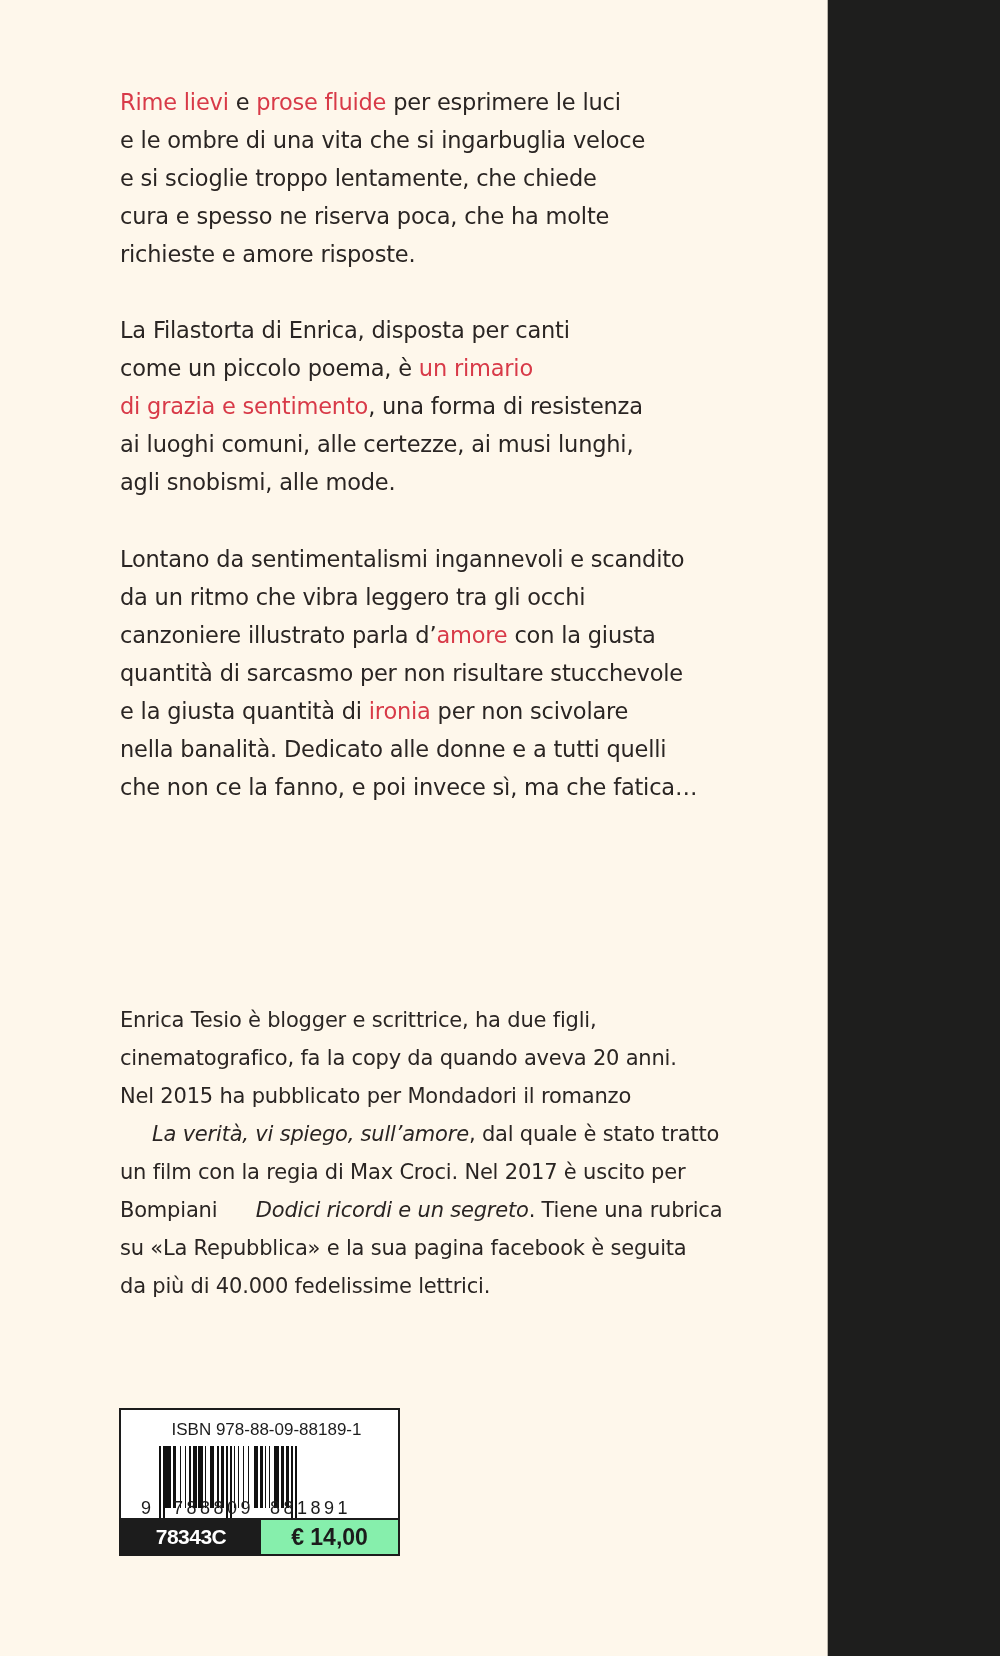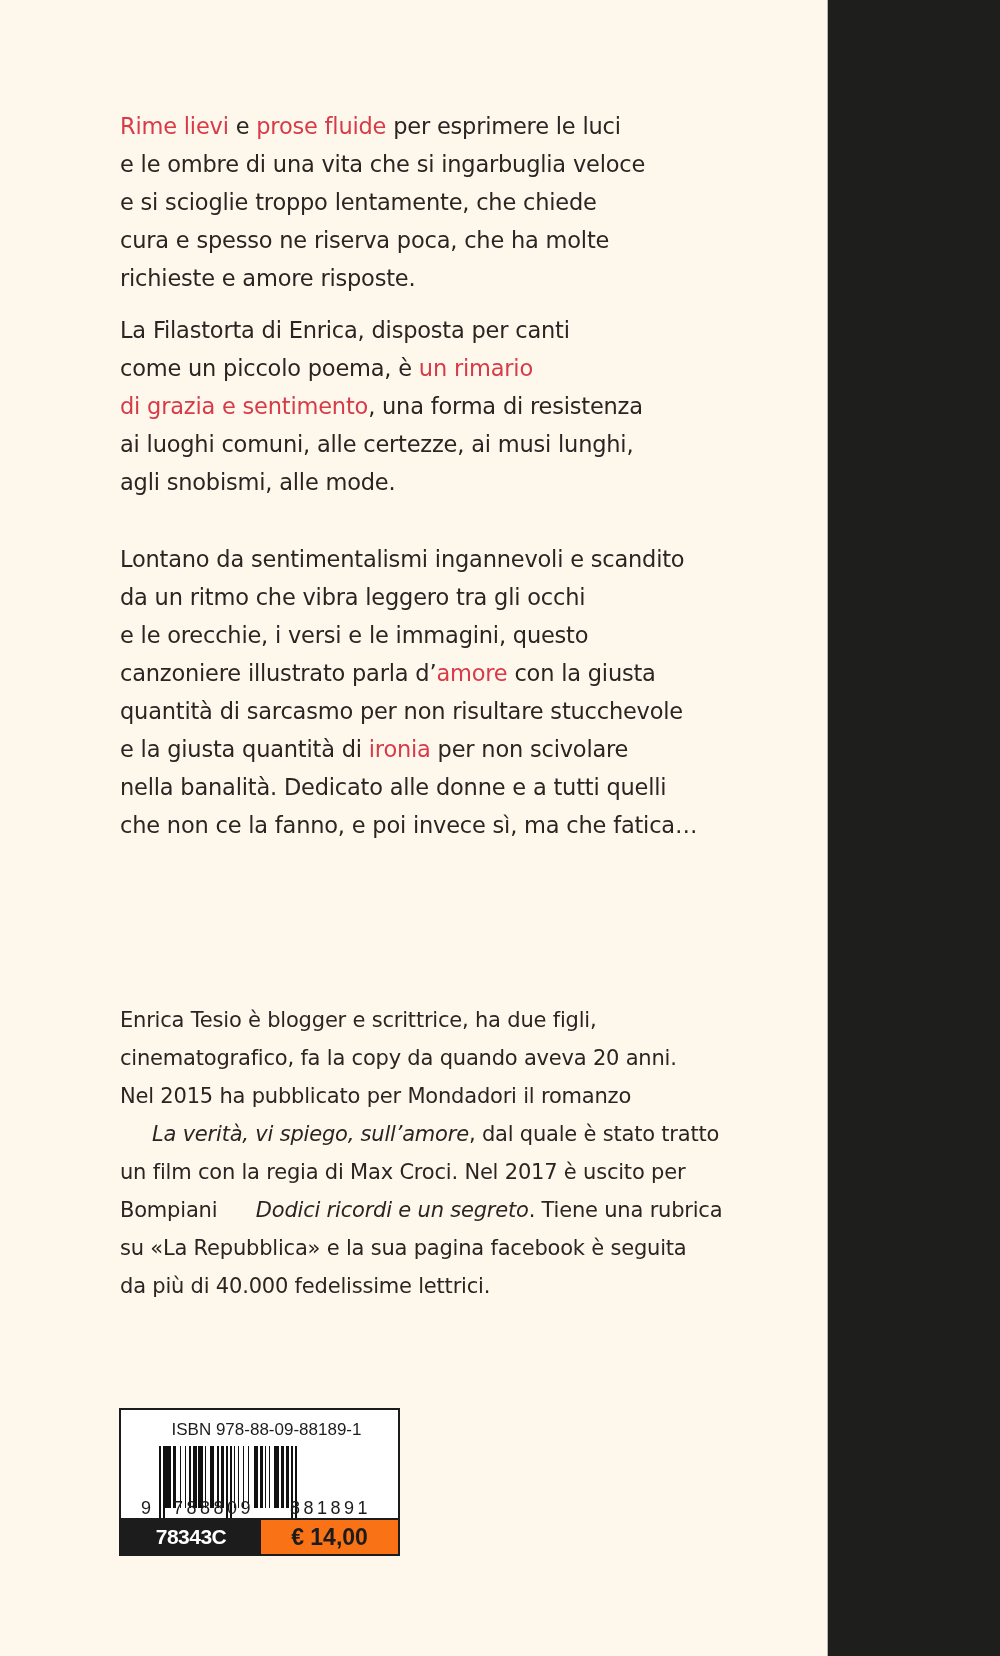--- a/index.html
+++ b/index.html
@@ -19,21 +19,21 @@
     }
     .blurb {
       position: absolute; left: 120px; width: 700px;
       color: #2a2523;
       font-size: 22.5px;
       line-height: 38px;
       letter-spacing: -0.2px;
     }
     .blurb .line { display: block; white-space: nowrap; }
     .hl { color: #d83a48; }
-    #p1 { top: 83px; margin-top: 24px; }
+    #p1 { top: 83px; }
     #p2 { top: 311px; }
     #p3 { top: 540px; }
     .bio {
       position: absolute; left: 120px; top: 1001px; width: 700px;
       color: #2a2523;
       font-size: 21px;
       line-height: 38px;
       font-weight: normal;
       letter-spacing: -0.2px;
     }
@@ -55,32 +55,32 @@
     }
     .bar { height: 62px; background: #111; margin-right: 2px; }
     .bar.guard { height: 72px; }
     .bar.space { background: transparent; }
     .digits {
       position: absolute; left: 0; top: 88px; width: 100%; height: 24px;
       font-size: 18px; color: #1c1c1c;
     }
     .digits .first { position: absolute; left: 20px; top: 0; }
     .digits .left-group { position: absolute; left: 52px; top: 0; letter-spacing: 3.5px; }
-    .digits .right-group { position: absolute; left: 149px; top: 0; letter-spacing: 3.5px; margin-left: 20px; }
+    .digits .right-group { position: absolute; left: 149px; top: 0; letter-spacing: 3.5px; }
     .price-row {
       position: absolute; left: 0; bottom: 0; width: 100%; height: 36px;
       border-top: 2px solid #1c1c1c; box-sizing: border-box; display: flex;
     }
     .code-cell {
       width: 140px; background: #1c1c1c; color: #fff;
       font-weight: bold; font-size: 21px; line-height: 34px; text-align: center;
       letter-spacing: -0.5px;
     }
     .price-cell {
-      flex: 1; background: #f97316; color: #1c1c1c;
+      flex: 1; background: #86efac; color: #1c1c1c;
       font-weight: bold; font-size: 23px; line-height: 34px; text-align: center;
     }
   </style>
 </head>
 <body>
 
 <div class="cover">
 
   <div class="blurb" id="p1">
     <span class="line"><span class="hl">Rime lievi</span><span> e </span><span class="hl">prose fluide</span><span> per esprimere le luci</span></span>
@@ -94,21 +94,20 @@
     <span class="line">La Filastorta di Enrica, disposta per canti</span>
     <span class="line"><span>come un piccolo poema, è </span><span class="hl">un rimario</span></span>
     <span class="line"><span class="hl">di grazia e sentimento</span><span>, una forma di resistenza</span></span>
     <span class="line">ai luoghi comuni, alle certezze, ai musi lunghi,</span>
     <span class="line">agli snobismi, alle mode.</span>
   </div>
 
   <div class="blurb" id="p3">
     <span class="line">Lontano da sentimentalismi ingannevoli e scandito</span>
     <span class="line">da un ritmo che vibra leggero tra gli occhi</span>
-    <span class="line">e le orecchie, i versi e le immagini, questo</span>
     <span class="line"><span>canzoniere illustrato parla d’</span><span class="hl">amore</span><span> con la giusta</span></span>
     <span class="line">quantità di sarcasmo per non risultare stucchevole</span>
     <span class="line"><span>e la giusta quantità di </span><span class="hl">ironia</span><span> per non scivolare</span></span>
     <span class="line">nella banalità. Dedicato alle donne e a tutti quelli</span>
     <span class="line">che non ce la fanno, e poi invece sì, ma che fatica…</span>
   </div>
 
   <div class="bio">
     <span class="line">Enrica Tesio è blogger e scrittrice, ha due figli,</span>
     <span class="line">cinematografico, fa la copy da quando aveva 20 anni.</span>

